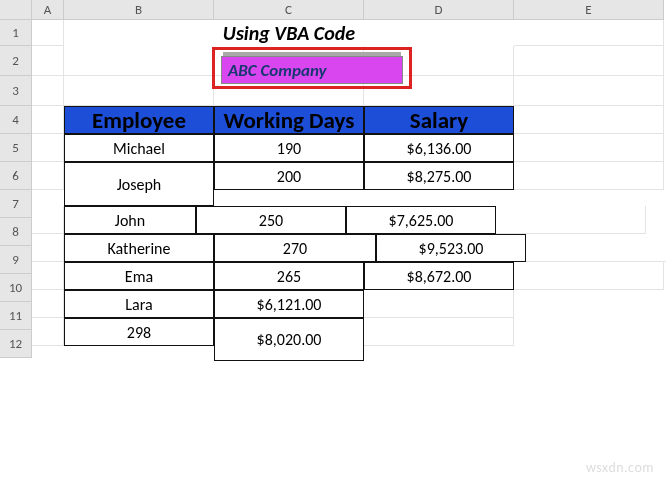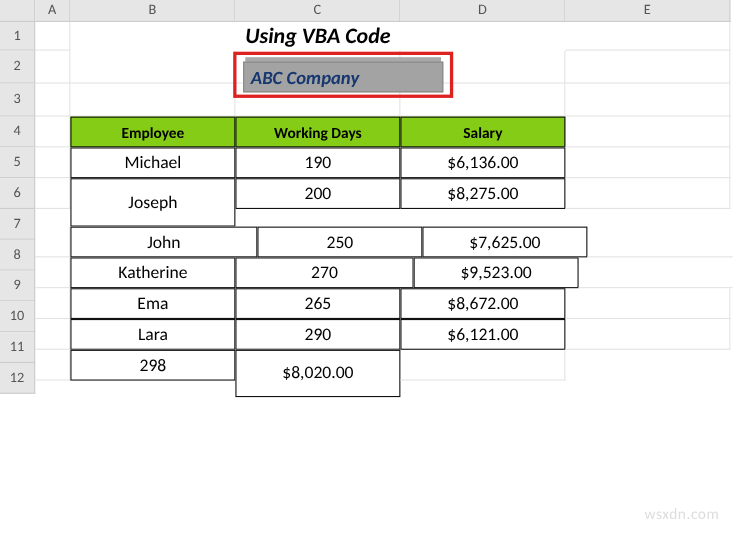--- a/index.html
+++ b/index.html
@@ -92,36 +92,36 @@
   .textbox-shadowbar {
     position: absolute;
     left: 8px; top: 2px;
     width: 178px; height: 6px;
     background: #a9a9a9;
   }
   .textbox {
     position: absolute;
     left: 6px; top: 6px;
     width: 182px; height: 28px;
-    background: #a3a3a3;
+    background: #d946ef;
     border: 1px solid #888;
     box-sizing: border-box;
     display: flex;
     align-items: center;
     padding-left: 6px;
     font-weight: bold;
     font-style: italic;
     font-size: 17px;
     color: #163770;
   }
   .th {
-    background: #84cc16;
+    background: #1d4ed8;
     border: 1px solid #111;
     font-weight: bold;
-    font-size: 14px;
+    font-size: 23px;
     color: #000;
   }
   .td {
     background: #fff;
     border: 1px solid #111;
     font-size: 16px;
     color: #000;
   }
   .watermark {
     position: absolute;
@@ -202,21 +202,21 @@
     </div>
     <div class="grow">
       <div class="cell" style="width:32px;height:28px"></div>
       <div class="cell td" style="width:150px;height:44px">Joseph</div>
       <div class="cell td" style="width:150px;height:28px">200</div>
       <div class="cell td" style="width:150px;height:28px">$8,275.00</div>
       <div class="cell" style="width:150px;height:28px"></div>
     </div>
     <div class="grow">
       <div class="cell" style="width:32px;height:28px"></div>
-      <div class="cell td" style="width:170px;height:28px">John</div>
+      <div class="cell td" style="width:132px;height:28px">John</div>
       <div class="cell td" style="width:150px;height:28px">250</div>
       <div class="cell td" style="width:150px;height:28px">$7,625.00</div>
       <div class="cell" style="width:150px;height:28px"></div>
     </div>
     <div class="grow">
       <div class="cell" style="width:32px;height:28px"></div>
       <div class="cell td" style="width:150px;height:28px">Katherine</div>
       <div class="cell td" style="width:162px;height:28px">270</div>
       <div class="cell td" style="width:150px;height:28px">$9,523.00</div>
       <div class="cell" style="width:150px;height:28px"></div>
@@ -224,21 +224,20 @@
     <div class="grow">
       <div class="cell" style="width:32px;height:28px"></div>
       <div class="cell td" style="width:150px;height:28px">Ema</div>
       <div class="cell td" style="width:150px;height:28px">265</div>
       <div class="cell td" style="width:150px;height:28px">$8,672.00</div>
       <div class="cell" style="width:150px;height:28px"></div>
     </div>
     <div class="grow">
       <div class="cell" style="width:32px;height:28px"></div>
       <div class="cell td" style="width:150px;height:28px">Lara</div>
-      <div class="cell td" style="width:150px;height:28px">290</div>
       <div class="cell td" style="width:150px;height:28px">$6,121.00</div>
       <div class="cell" style="width:150px;height:28px"></div>
     </div>
     <div class="grow">
       <div class="cell" style="width:32px;height:28px"></div>
       <div class="cell td" style="width:150px;height:28px">298</div>
       <div class="cell td" style="width:150px;height:43px">$8,020.00</div>
       <div class="cell" style="width:150px;height:28px"></div>
     </div>
   </div>

